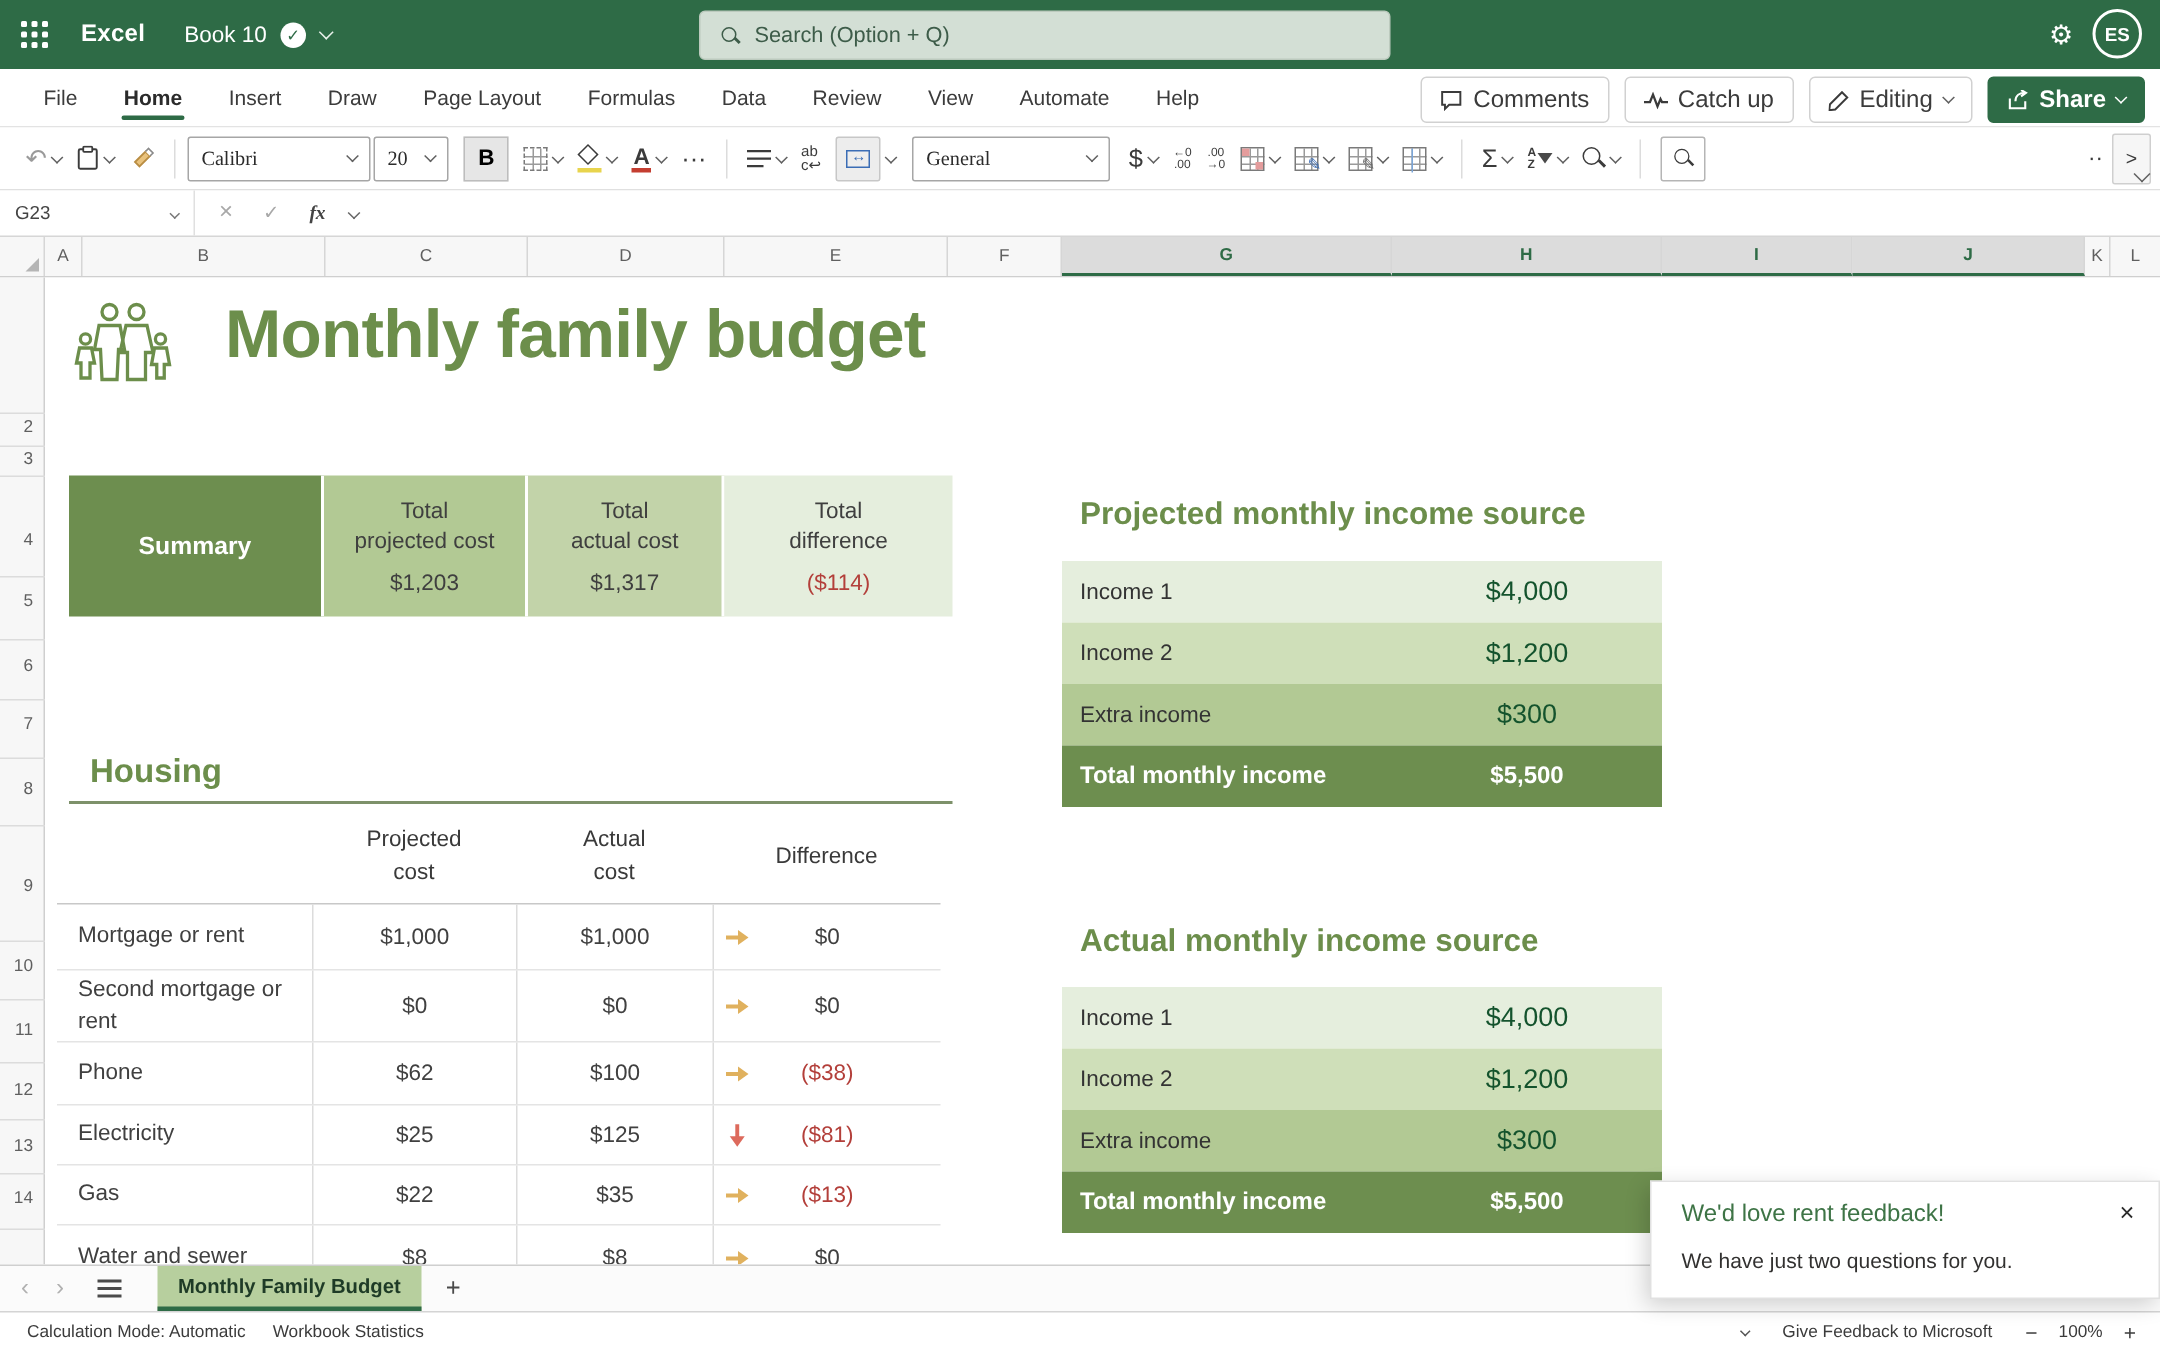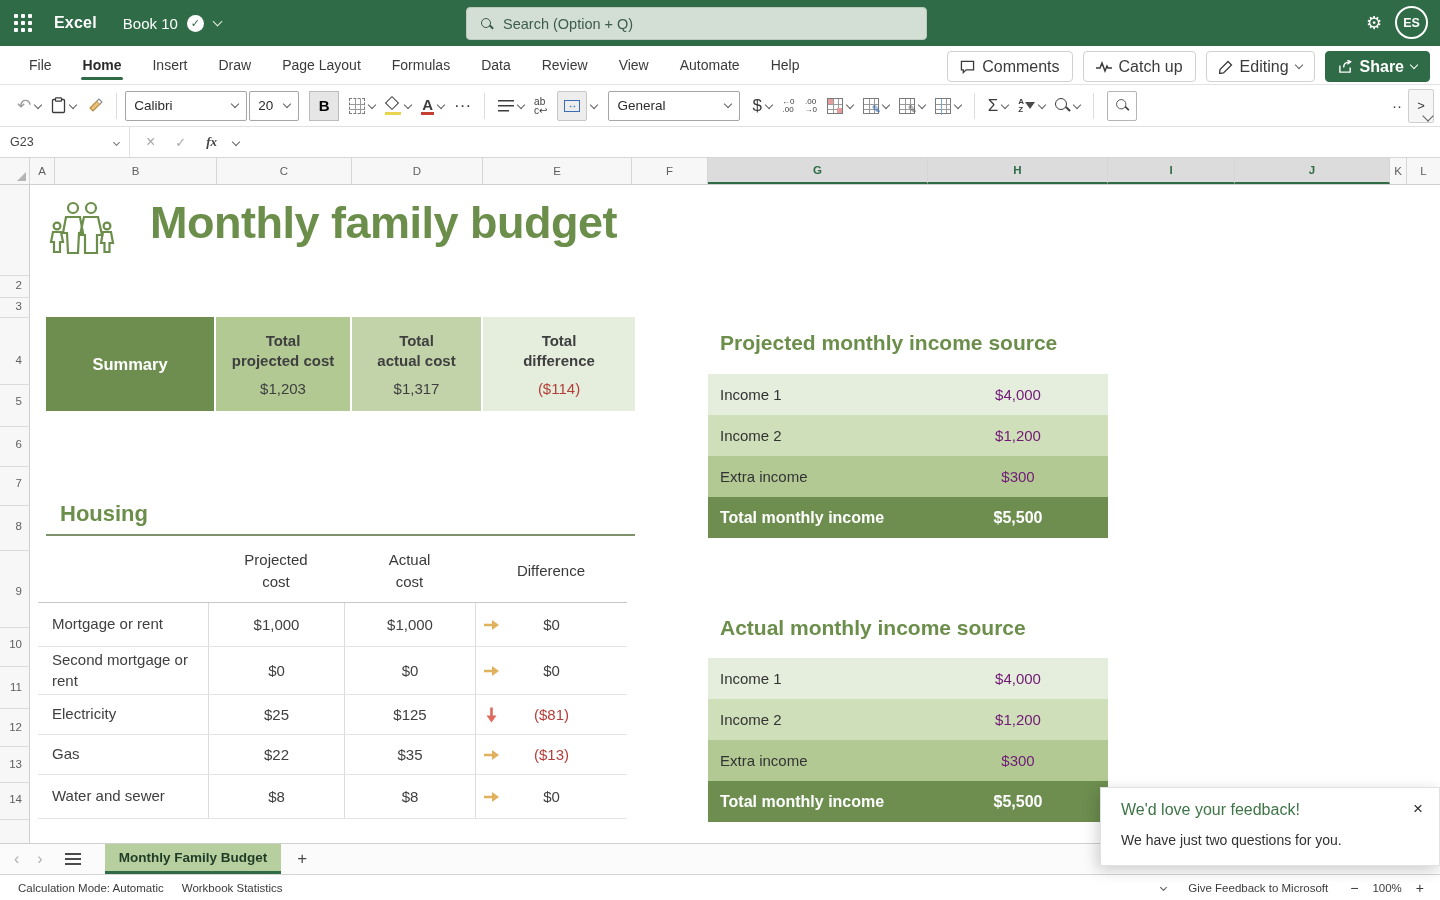--- a/index.html
+++ b/index.html
@@ -36,21 +36,21 @@
   .pillbtn svg { flex:none; }
   .pillbtn .chev { color:#5f5f5f; width:6px; height:6px; margin-top:-3px; }
   .sharebtn { background:#2e6b46; border-color:#2e6b46; color:#fff; font-weight:600; }
   .sharebtn .chev { color:#fff; }
 
   
   .toolbar { position:absolute; left:0; top:85px; width:1440px; height:42px; background:#fff; border-bottom:1px solid #e0e0e0; display:flex; align-items:center; padding-left:12px; }
   .tbi { display:flex; align-items:center; gap:4px; margin:0 5px; color:#3b3b3b; cursor:pointer; flex:none; }
   .tbi .chev { width:6px; height:6px; color:#5f5f5f; margin-top:-2px; }
   .tb-div { width:1px; height:26px; background:#dcdcdc; margin:0 8px; flex:none; }
-  .selbox { height:30px; border:1px solid #a6a6a6; border-radius:2px; display:flex; align-items:center; padding:0 8px; font-size:13.5px; color:#2b2b2b; gap:8px; cursor:pointer; flex:none; }
+  .selbox { height:30px; border:1px solid #a6a6a6; border-radius:2px; display:flex; align-items:center; padding:0 8px; font-size:13.5px; color:#2b2b2b; gap:8px; cursor:pointer; flex:none;font-family:Liberation Serif, serif; }
   .selbox .chev { width:6px; height:6px; color:#5f5f5f; margin-top:-3px; }
   .boldbtn { width:30px; height:30px; border:1px solid #bdbdbd; background:#e6e6e6; font-weight:700; font-size:15px; display:flex; align-items:center; justify-content:center; cursor:pointer; flex:none; }
   .undo-glyph { font-size:17px; color:#9a9a9a; }
   .a-red { font-size:15px; font-weight:700; border-bottom:3px solid #c43e31; line-height:15px; padding:0 1px; }
   .stacknum { display:flex; flex-direction:column; font-size:8px; line-height:8px; color:#3b3b3b; text-align:center; }
   .bigglyph { font-size:17px; }
   .grid-ic { width:16px; height:16px; border:1px solid #7a7a7a; position:relative; background:
       linear-gradient(#9a9a9a,#9a9a9a) 0 5px/16px 1px no-repeat,
       linear-gradient(#9a9a9a,#9a9a9a) 0 10px/16px 1px no-repeat,
       linear-gradient(#9a9a9a,#9a9a9a) 5px 0/1px 16px no-repeat,
@@ -106,21 +106,21 @@
   .title-icon { position:absolute; left:18px; top:14px; }
   .sheet-title { position:absolute; left:120px; top:12px; font-size:45px; font-weight:600; color:#6c8e4b; letter-spacing:-0.5px; cursor:cell; }
 
   .summary { position:absolute; left:16px; top:132px; width:589px; height:94px; display:grid; grid-template-columns:170px 136px 131px 152px; }
   .summary .cell { border-right:2px solid #fff; display:flex; flex-direction:column; align-items:center; justify-content:center; text-align:center; cursor:cell; }
   .summary .cell:last-child { border-right:none; }
   .sum-head { background:#6d8e4f; color:#fff; font-size:16.5px; font-weight:700; }
   .c-proj { background:#b2c994; }
   .c-act  { background:#c2d3a9; }
   .c-diff { background:#e5eedd; }
-  .sum-title { font-size:15px; font-weight:700; color:#3f3f3f; white-space:pre-line; line-height:1.35; }
+  .sum-title { font-size:15px; font-weight:400; color:#3f3f3f; white-space:pre-line; line-height:1.35; }
   .sum-val { font-size:15px; color:#3f3f3f; margin-top:9px; }
   .money.neg { color:#b33f3a; }
 
   .housing-head { position:absolute; left:30px; top:316px; font-size:22px; font-weight:700; color:#6c8e4b; cursor:cell; }
   .housing-rule { position:absolute; left:16px; top:349px; width:589px; height:2px; background:#7d916a; }
   .htable { position:absolute; left:8px; top:354px; width:589px; }
   .hhdr { display:grid; grid-template-columns:170px 136px 131px 152px; height:64px; border-bottom:1px solid #c8c8c8; }
   .hhdr .hc { display:flex; align-items:center; justify-content:center; text-align:center; font-size:15px; color:#3a3a3a; white-space:pre-line; line-height:1.45; cursor:cell; }
   .hrow { display:grid; grid-template-columns:170px 136px 131px 152px; border-bottom:1px solid #e4e4e4; }
   .hrow > div { display:flex; align-items:center; justify-content:center; font-size:15px; color:#404040; cursor:cell; }
@@ -130,21 +130,21 @@
   .diff-arrow { position:absolute; left:7px; top:50%; transform:translateY(-50%); }
   .diff-arrow svg { display:block; }
   .diff-arrow svg .shaft { stroke:#e0b15e; } .diff-arrow svg .head { fill:#e0b15e; }
   .diff-arrow.down { transform:translateY(-50%) rotate(90deg); }
   .diff-arrow.down svg .shaft { stroke:#dd6a5c; } .diff-arrow.down svg .head { fill:#dd6a5c; }
 
   .inc-head { position:absolute; font-size:21px; font-weight:700; color:#6c8e4b; cursor:cell; }
   .inc-table { position:absolute; left:678px; width:400px; }
   .irow { height:41px; display:flex; align-items:center; cursor:cell; }
   .irow .ilabel { font-size:15px; color:#333; padding-left:12px; }
-  .irow .ival { position:absolute; left:240px; width:140px; text-align:center; font-size:15px; color:#701a75; }
+  .irow .ival { position:absolute; left:240px; width:140px; text-align:center; font-size:18px; color:#14532d; }
   .irow { position:relative; }
   .shade1 { background:#e5eedd; } .shade2 { background:#cfdfb9; } .shade3 { background:#b2c994; }
   .itotal { background:#6d8e4f; }
   .itotal .ilabel, .itotal .ival { color:#fff; font-weight:700; font-size:16px; }
 
   
   .tabbar { position:absolute; left:0; top:843px; width:1440px; height:31px; background:#fbfbfb; border-top:1px solid #cfcfcf; display:flex; align-items:center; }
   .navchev { font-size:16px; color:#b0b0b0; margin-left:14px; cursor:pointer; line-height:1; }
   .hamb { width:16px; height:12px; margin-left:22px; cursor:pointer; background:
       linear-gradient(#4a4a4a,#4a4a4a) 0 0/16px 2px no-repeat,
@@ -511,20 +511,34 @@
         <div class="vsep hdiff">
             <span class="diff-arrow">
               <svg width="17" height="13" viewBox="0 0 17 13">
                 <line class="shaft" x1="1" y1="6.5" x2="10" y2="6.5" stroke-width="2.6"></line>
                 <path class="head" d="M9 1.5 L16 6.5 L9 11.5 z"></path>
               </svg>
             </span>
             <span class="money">$0</span>
           </div>
       </div>
+      <div class="hrow" style="height:42px">
+        <div class="hname">Phone</div>
+        <div class="vsep money">$62</div>
+        <div class="vsep money">$100</div>
+        <div class="vsep hdiff">
+            <span class="diff-arrow">
+              <svg width="17" height="13" viewBox="0 0 17 13">
+                <line class="shaft" x1="1" y1="6.5" x2="10" y2="6.5" stroke-width="2.6"></line>
+                <path class="head" d="M9 1.5 L16 6.5 L9 11.5 z"></path>
+              </svg>
+            </span>
+            <span class="money neg">($38)</span>
+          </div>
+      </div>
       <div class="hrow" style="height:40px">
         <div class="hname">Electricity</div>
         <div class="vsep money">$25</div>
         <div class="vsep money">$125</div>
         <div class="vsep hdiff">
             <span class="diff-arrow down">
               <svg width="17" height="13" viewBox="0 0 17 13">
                 <line class="shaft" x1="1" y1="6.5" x2="10" y2="6.5" stroke-width="2.6"></line>
                 <path class="head" d="M9 1.5 L16 6.5 L9 11.5 z"></path>
               </svg>
@@ -621,18 +635,18 @@
       <span>Give Feedback to Microsoft</span>
       <div class="zoomctl">
         <span class="zbtn">−</span>
         <span>100%</span>
         <span class="zbtn">+</span>
       </div>
     </div>
   </div>
 
   <div class="popup">
-    <span class="popup-title">We'd love your feedback!</span>
+    <span class="popup-title">We'd love rent feedback!</span>
     <span class="popup-close">×</span>
     <span class="popup-body">We have just two questions for you.</span>
   </div>
 
 </div>
 
 </body></html>

